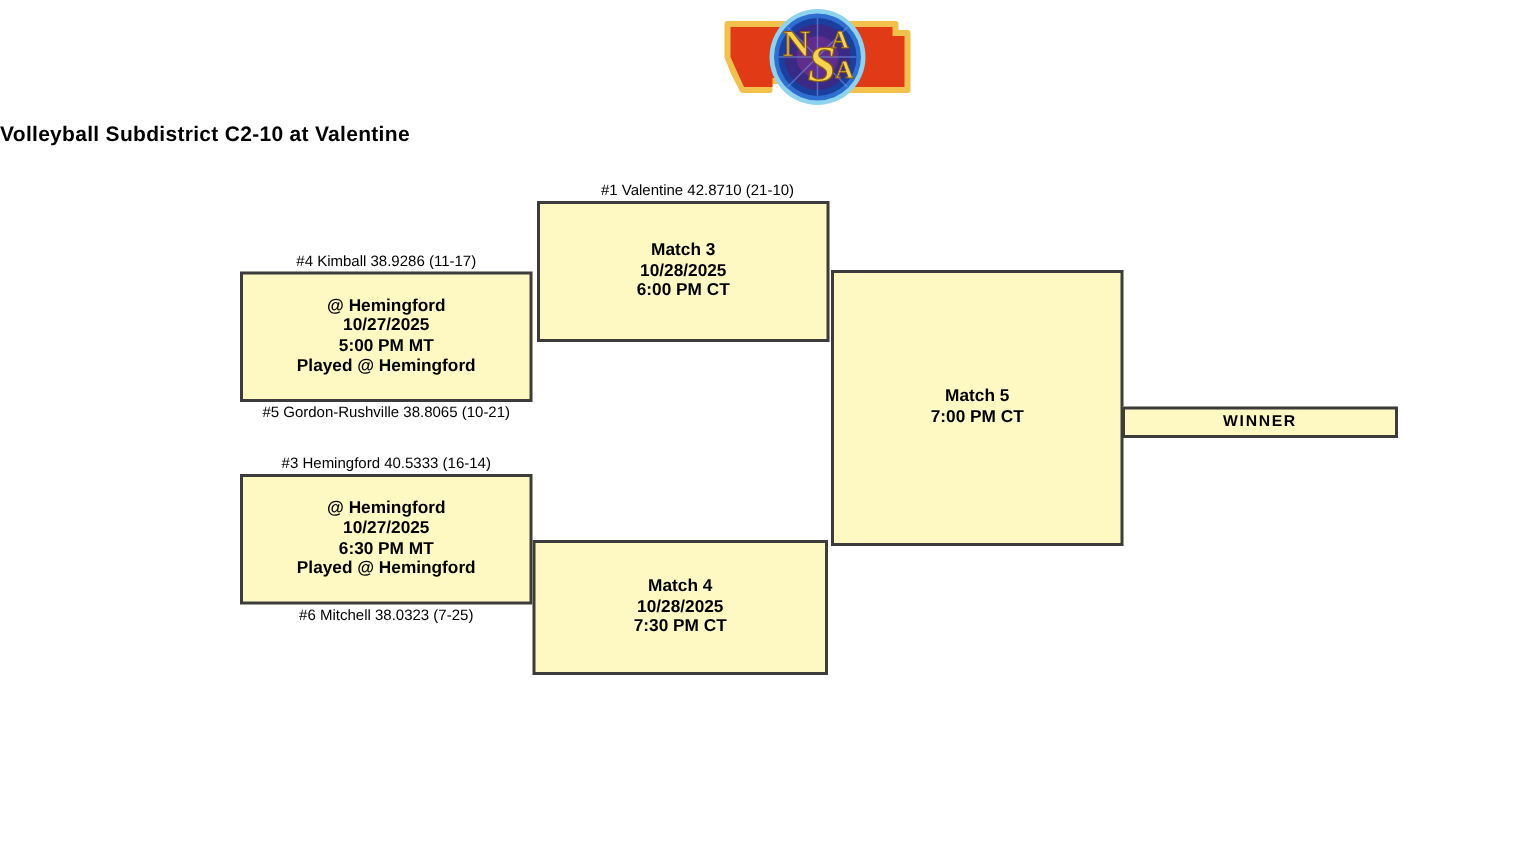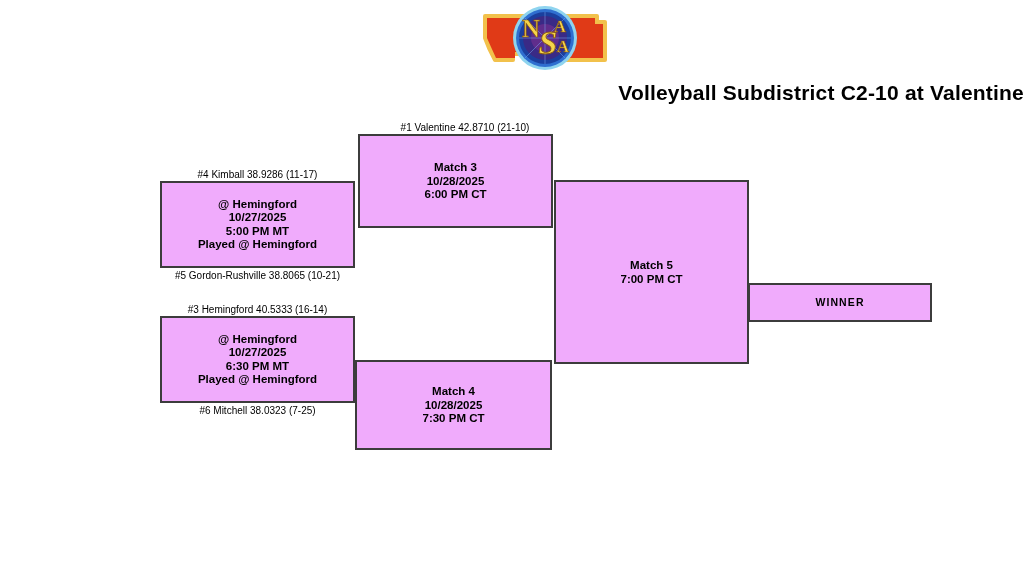--- a/index.html
+++ b/index.html
@@ -29,31 +29,31 @@
     height: 68px;
   }
   .logo-wrap svg { display: block; }
 
   
   .page-title {
     position: absolute;
     left: 0;
     top: 81px;
     width: 1024px;
-    text-align: right;
-    font-size: 21px;
+    text-align: left;
+    font-size: 14px;
     font-weight: bold;
     letter-spacing: 0.2px;
     color: #000000;
   }
 
   
   .bx {
     position: absolute;
-    background: #f0abfc;
+    background: #fef9c3;
     border: 2px solid #3c3c3c;
     box-sizing: border-box;
   }
   .bx-inner {
     position: absolute;
     left: 0;
     right: 0;
     top: 50%;
     transform: translateY(-50%);
     text-align: center;
@@ -163,19 +163,19 @@
     </div>
   </div>
 
   <div class="bx" style="left:554px; top:180px; width:195px; height:184px;">
     <div class="bx-inner">
       <div>Match 5</div>
       <div>7:00 PM CT</div>
     </div>
   </div>
 
-  <div class="bx" style="left:748px; top:283px; width:184px; height:39px;">
+  <div class="bx" style="left:748px; top:271px; width:184px; height:21px;">
     <div class="bx-inner">
       <div class="winner-label">WINNER</div>
     </div>
   </div>
 
 </div>
 
 </body></html>

